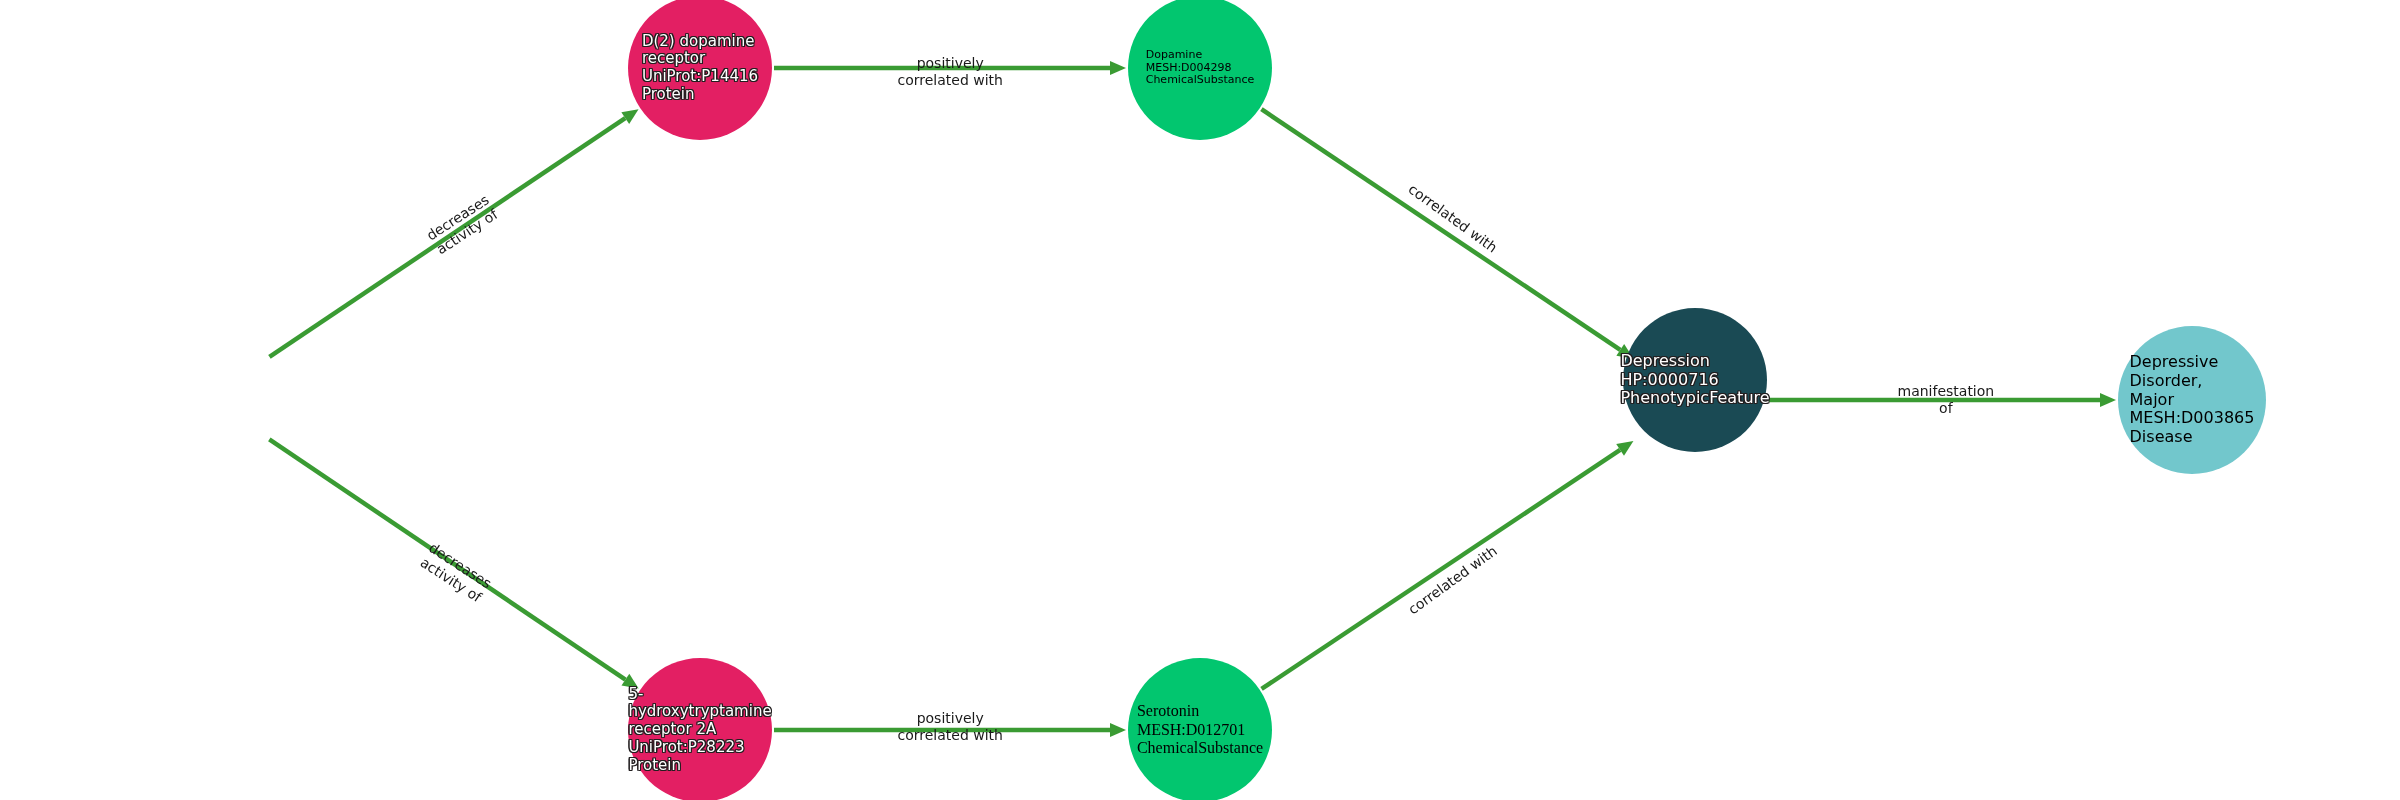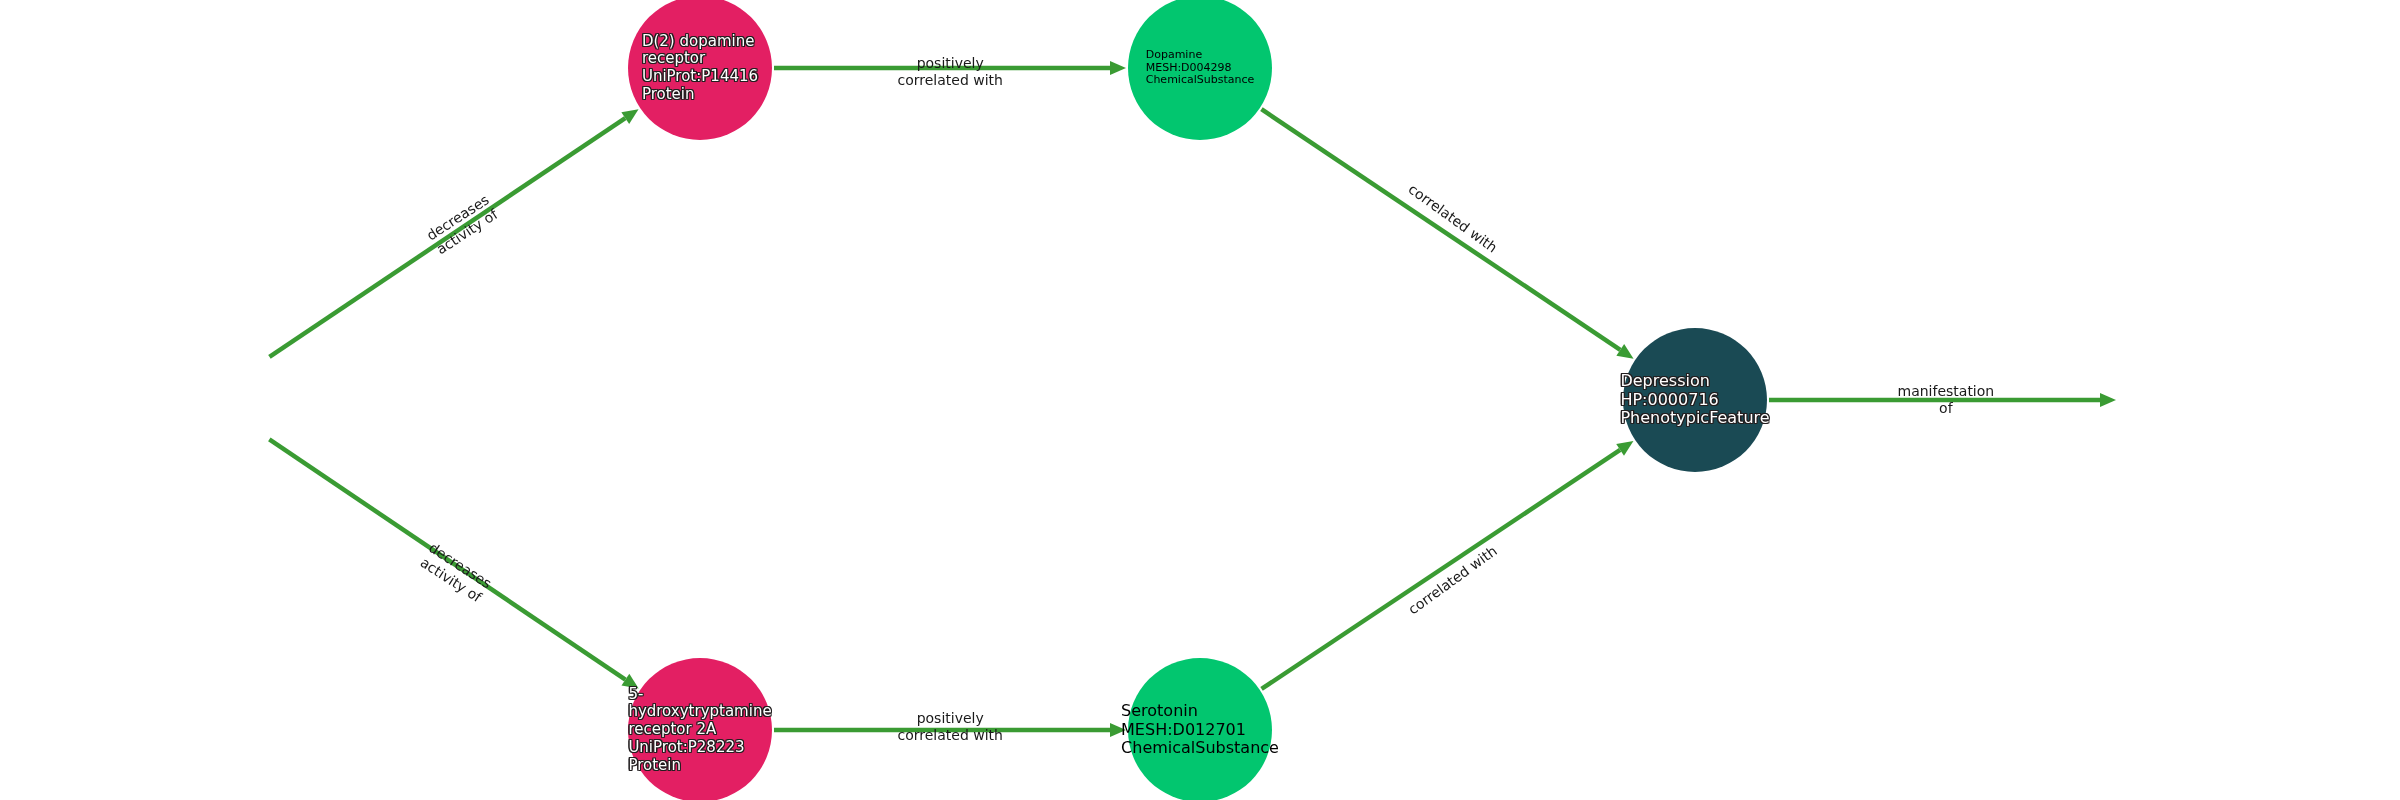--- a/index.html
+++ b/index.html
@@ -104,30 +104,37 @@
       <div class="node-label light-text" style="font-size: 15px;">D(2) dopamine
 receptor
 UniProt:P14416
 Protein</div>
     </div>
     <div class="node" style="left: 1128px; top: -4px; width: 144px; height: 144px; background: rgb(2, 198, 111);">
       <div class="node-label dark-text" style="font-size: 11px;">Dopamine
 MESH:D004298
 ChemicalSubstance</div>
     </div>
-    <div class="node" style="left: 1623px; top: 328px; width: 144px; height: 144px; background: rgb(26, 74, 84);">
+    <div class="node" style="left: 1623px; top: 308px; width: 144px; height: 144px; background: rgb(26, 74, 84);">
       <div class="node-label light-text" style="font-size: 16px;">Depression
 HP:0000716
 PhenotypicFeature</div>
+    </div>
+    <div class="node" style="left: 2118px; top: 326px; width: 148px; height: 148px; background: rgb(114, 199, 204);">
+      <div class="node-label dark-text" style="font-size: 16px;">Depressive
+Disorder,
+Major
+MESH:D003865
+Disease</div>
     </div>
     <div class="node" style="left: 628px; top: 658px; width: 144px; height: 144px; background: rgb(227, 31, 99);">
       <div class="node-label light-text" style="font-size: 15px;">5-
 hydroxytryptamine
 receptor 2A
 UniProt:P28223
 Protein</div>
     </div>
     <div class="node" style="left: 1128px; top: 658px; width: 144px; height: 144px; background: rgb(2, 198, 111);">
-      <div class="node-label dark-text" style="font-size: 16px;">Serotonin
+      <div class="node-label dark-text" style="font-size: 16px; font-family: Liberation Serif, serif;">Serotonin
 MESH:D012701
 ChemicalSubstance</div>
     </div>
   </div>
 
 </body></html>

